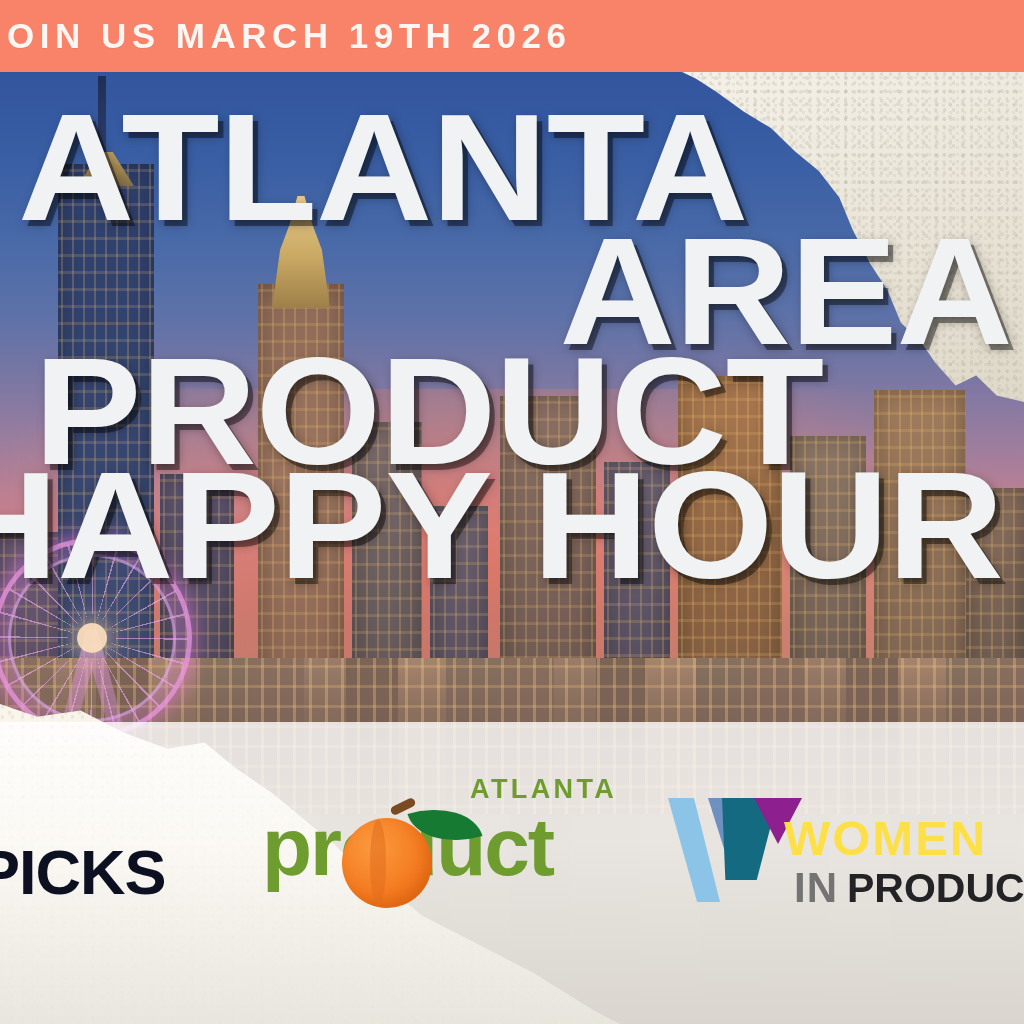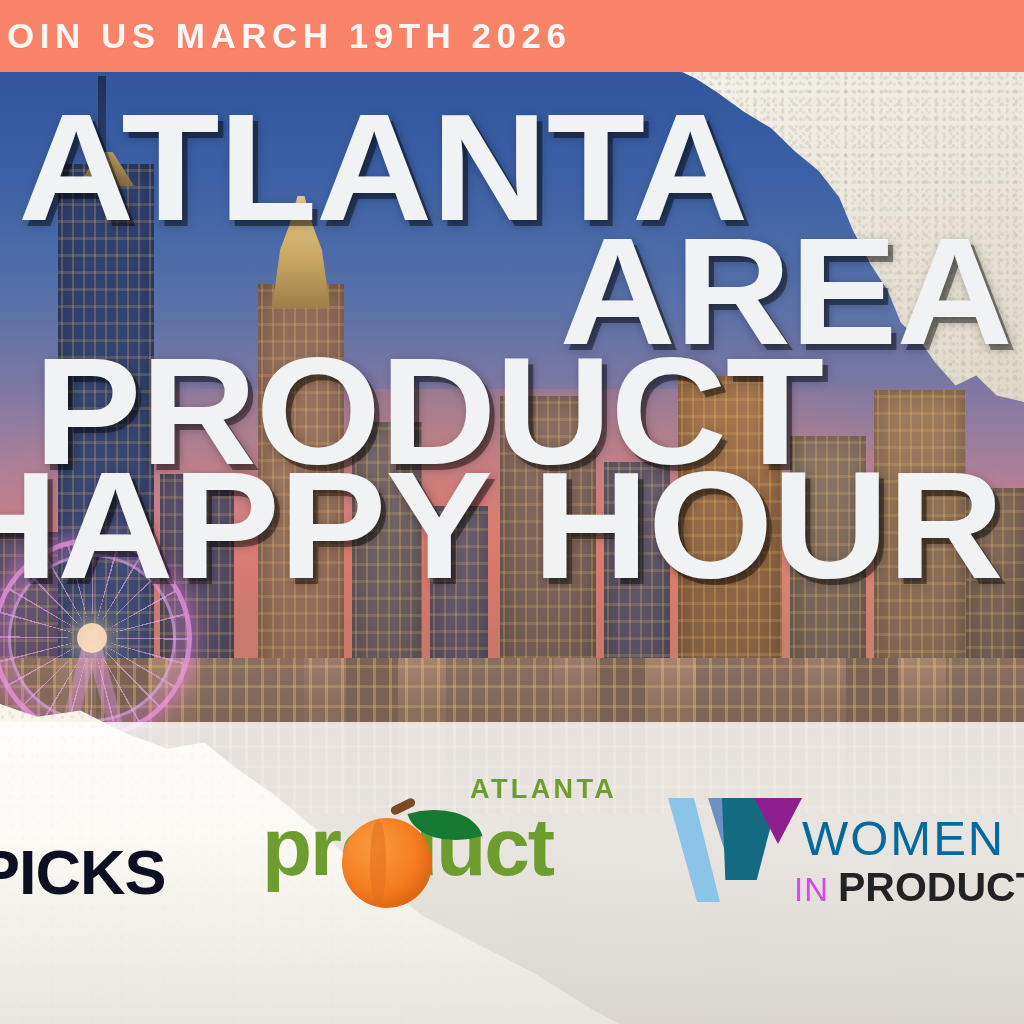--- a/index.html
+++ b/index.html
@@ -263,25 +263,25 @@
   .wip-mark { position:absolute; left:0; top:4px; width:104px; height:104px; }
   .wip-s1 { position:absolute; left:0;  top:0; width:52px; height:104px;
     background:#8cc4e8; clip-path:polygon(0 0,50% 0,100% 100%,56% 100%); }
   .wip-s2 { position:absolute; left:40px; top:0; width:44px; height:78px;
     background:#5f87bd; clip-path:polygon(0 0,46% 0,100% 100%,56% 100%); opacity:.9; }
   .wip-s3 { position:absolute; left:54px; top:0; width:56px; height:82px;
     background:#146b81; clip-path:polygon(0 0,58% 0,100% 0,62% 100%,6% 100%); }
   .wip-s4 { position:absolute; left:86px; top:0; width:48px; height:46px;
     background:#8e1f8e; clip-path:polygon(0 0,100% 0,50% 100%); }
   .wip-women {
-    position:absolute; left:134px; top:16px;
-    color:#0369a1; font-size:49px; font-weight:normal; letter-spacing:2px;
+    position:absolute; left:116px; top:16px;
+    color:#fde047; font-size:49px; font-weight:bold; letter-spacing:2px;
   }
   .wip-line2 { position:absolute; left:126px; top:70px; display:flex; align-items:baseline; }
-  .wip-in { color:#d946ef; font-size:33px; font-weight:normal; letter-spacing:1px; }
+  .wip-in { color:#737373; font-size:42px; font-weight:bold; letter-spacing:1px; }
   .wip-product { color:#232326; font-size:41px; font-weight:bold; letter-spacing:0px; margin-left:9px; }
 </style>
 </head>
 <body>
 
 <div class="poster">
 
   <div class="photo">
     <div class="photo-glow"></div>
     <div class="photo-haze"></div>

